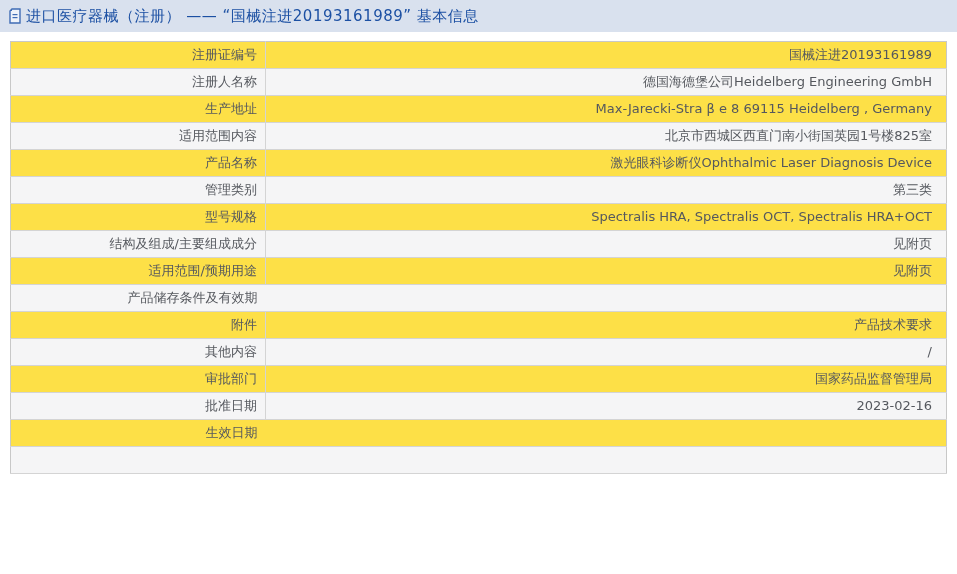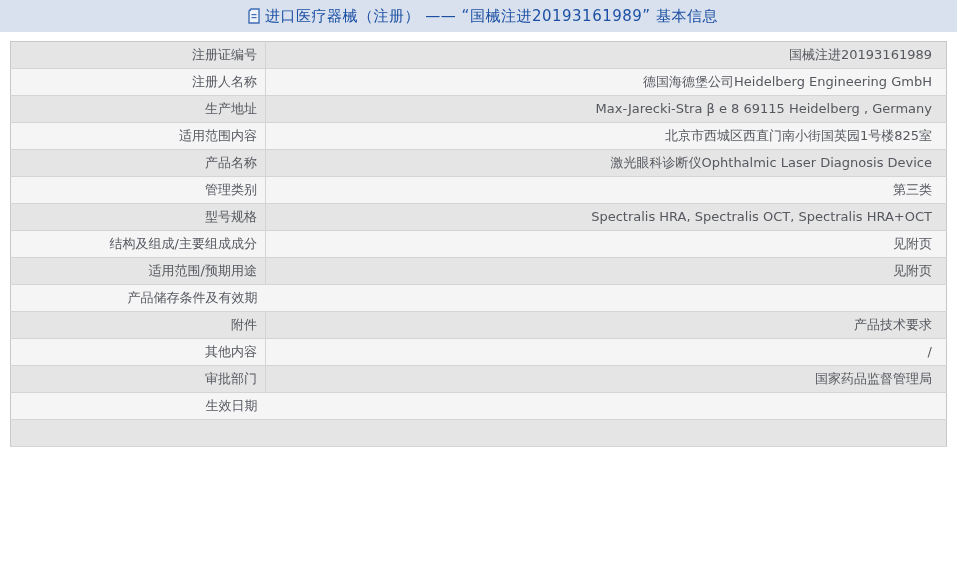--- a/index.html
+++ b/index.html
@@ -11,21 +11,20 @@
     overflow: hidden;
     font-family: "DejaVu Sans", "Liberation Sans", sans-serif;
   }
   .page-header {
     height: 32px;
     background: var(--header-bg, #d9e1ee);
     display: flex;
     align-items: center;
     padding-left: 8px;
     box-sizing: border-box;
-    justify-content: center;
   }
   .page-header .doc-icon {
     display: inline-flex;
     margin-right: 4px;
     flex: 0 0 auto;
   }
   .page-header .header-title {
     color: var(--header-text, #1c50a3);
     font-size: 15px;
     letter-spacing: 0.5px;
@@ -35,21 +34,21 @@
     margin: 9px 10px 0 10px;
   }
   table.info-table {
     width: 100%;
     border-collapse: collapse;
     border: 1px solid #c8c8c8;
     table-layout: fixed;
   }
   table.info-table tr {
     border-bottom: 1px solid #d4d4d4;
-    background: #e5e5e5;
+    background: #fde047;
   }
   table.info-table tr:nth-child(even) {
     background: var(--alt-row-bg, #f5f5f6);
   }
   table.info-table th {
     width: 255px;
     box-sizing: border-box;
     text-align: right;
     font-weight: normal;
     font-size: 13px;
@@ -142,20 +141,24 @@
         <td>产品技术要求</td>
       </tr>
       <tr>
         <th>其他内容</th>
         <td>/</td>
       </tr>
       <tr>
         <th>审批部门</th>
         <td>国家药品监督管理局</td>
       </tr>
+      <tr>
+        <th>批准日期</th>
+        <td>2023-02-16</td>
+      </tr>
       <tr class="empty-value">
         <th>生效日期</th>
         <td></td>
       </tr>
       <tr class="empty-value">
         <th></th>
         <td></td>
       </tr>
     </tbody>
   </table>

